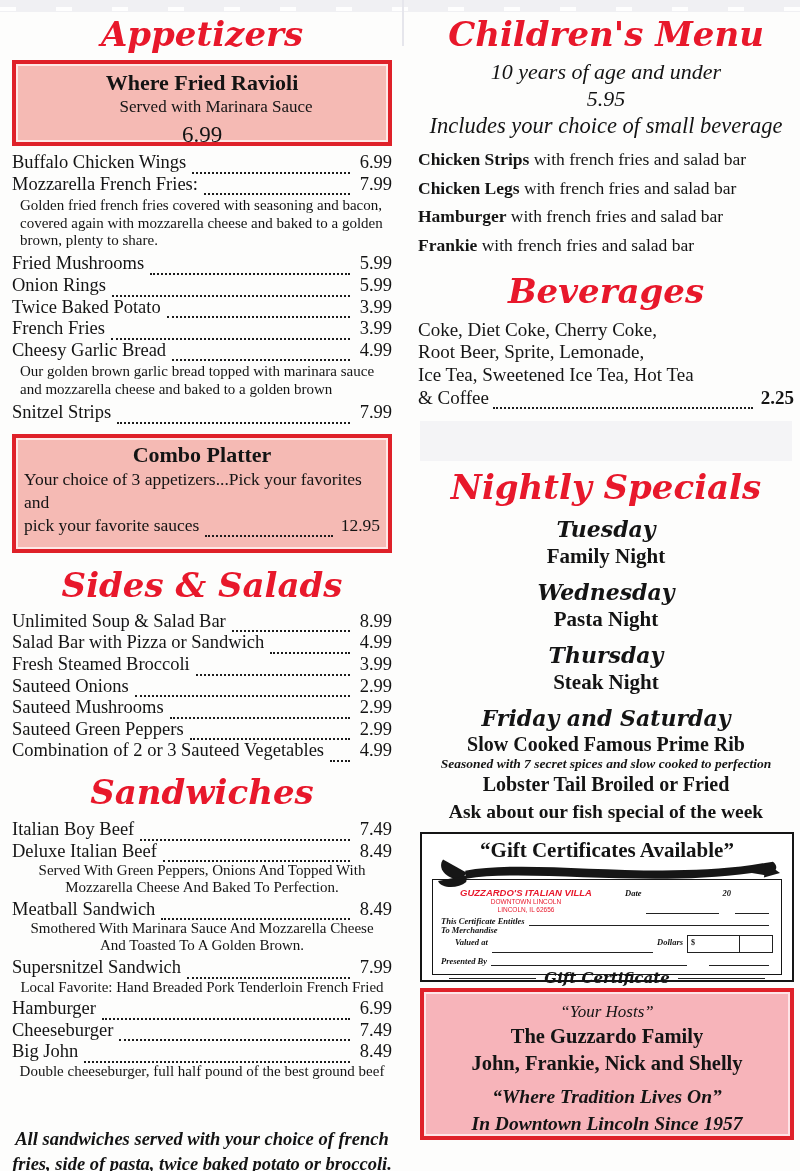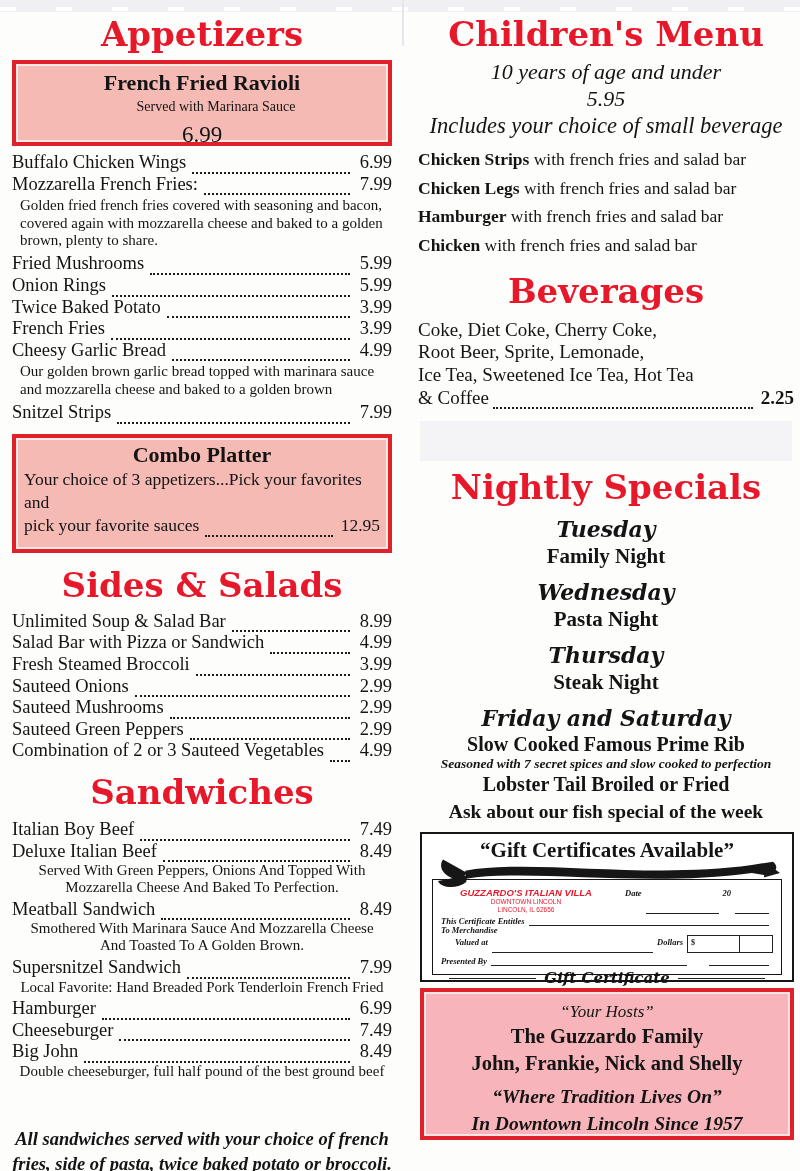--- a/index.html
+++ b/index.html
@@ -8,35 +8,35 @@
     font-family:"Liberation Serif","DejaVu Serif",serif;position:relative;
   }
   .topstrip{position:absolute;top:0;left:0;width:800px;height:12px;background:#f0f0f3;
     background-image:repeating-linear-gradient(90deg,rgba(255,255,255,.95) 0 16px,rgba(240,240,243,0) 16px 56px);
     background-size:100% 4px;background-repeat:no-repeat;background-position:0 7px;}
   .seam{position:absolute;top:0;left:402px;width:2px;height:46px;background:#e6e6ec;}
   .page{display:flex;position:relative;}
   .col{box-sizing:border-box;}
   .col-left{width:402px;padding:0 10px 0 12px;}
   .col-right{width:398px;padding:0 6px 0 16px;}
-  .script-title{font-family:"DejaVu Serif",serif;font-weight:700;
+  .script-title{font-family:"DejaVu Serif",serif;font-style:italic;font-weight:700;
     color:#e8182b;text-align:center;font-size:34px;line-height:44px;margin:12px 0 4px;}
   
   .mrow{display:flex;align-items:baseline;font-size:18.5px;line-height:21.6px;}
   .mrow .nm{white-space:nowrap;}
   .mrow .dots{flex:1;border-bottom:2.2px dotted #1c1c1c;margin:0 10px 0 6px;align-self:flex-end;height:4px;}
   .mrow .pr{white-space:nowrap;}
   .descL{font-size:15px;line-height:17.4px;padding:2px 2px 4px 8px;}
   .desc-c{font-size:15px;line-height:16.8px;text-align:center;padding:0 6px 3px;}
   
   .pinkbox{border:4px solid #df2129;background:#f5bab4;box-shadow:inset 0 0 0 2px rgba(255,240,238,.85);
     text-align:center;box-sizing:border-box;}
   .rav{height:86px;padding-top:6px;margin-top:2px;}
   .rav-t{font-size:22px;line-height:26px;font-weight:bold;}
-  .rav-s{font-size:14px;line-height:22px;padding-left:28px;}
+  .rav-s{font-size:17px;line-height:22px;padding-left:28px;}
   .rav-p{font-size:23px;line-height:27px;margin-top:3px;}
   .combo{margin-top:10px;padding:3px 8px 12px;}
   .combo-t{font-size:22px;line-height:27px;font-weight:bold;}
   .combo-l{font-size:17.5px;line-height:23px;text-align:left;}
   .combo-row{display:flex;align-items:baseline;font-size:17.5px;line-height:23px;}
   .combo-row .dots{flex:1;border-bottom:2.2px dotted #1c1c1c;margin:0 8px 0 6px;align-self:flex-end;height:4px;}
   .footer-note{margin-top:44px;font-size:18.5px;line-height:25px;font-weight:bold;font-style:italic;text-align:center;}
   
   .c-italic{font-size:22px;line-height:27px;font-style:italic;text-align:center;}
   .kid-item{font-size:17.5px;line-height:28.5px;}
@@ -86,21 +86,21 @@
 <div class="topstrip"></div>
 <div class="seam"></div>
 
 <div class="page">
 
   <div class="col col-left">
 
     <div class="script-title">Appetizers</div>
 
     <div class="pinkbox rav">
-      <div class="rav-t">French Fried Ravioli</div>
+      <div class="rav-t">Where Fried Ravioli</div>
       <div class="rav-s">Served with Marinara Sauce</div>
       <div class="rav-p">6.99</div>
     </div>
 
     <div style="margin-top:6px;">
       <div class="mrow">
           <span class="nm">Buffalo Chicken Wings</span>
           <span class="dots"></span>
           <span class="pr">6.99</span>
         </div>
@@ -244,21 +244,21 @@
 
     <div class="script-title" style="margin-bottom:2px;">Children's Menu</div>
     <div class="c-italic">10 years of age and under</div>
     <div class="c-italic">5.95</div>
     <div class="c-italic" style="font-size:22.5px;">Includes your choice of small beverage</div>
 
     <div style="margin-top:6px;">
       <div class="kid-item"><b>Chicken Strips</b><span> with french fries and salad bar</span></div>
       <div class="kid-item"><b>Chicken Legs</b><span> with french fries and salad bar</span></div>
       <div class="kid-item"><b>Hamburger</b><span> with french fries and salad bar</span></div>
-      <div class="kid-item"><b>Chicken</b><span> with french fries and salad bar</span></div>
+      <div class="kid-item"><b>Frankie</b><span> with french fries and salad bar</span></div>
     </div>
 
     <div class="script-title" style="margin:10px 0 6px;">Beverages</div>
     <div class="bev-line">Coke, Diet Coke, Cherry Coke,</div>
     <div class="bev-line">Root Beer, Sprite, Lemonade,</div>
     <div class="bev-line">Ice Tea, Sweetened Ice Tea, Hot Tea</div>
     <div class="bev-last">
         <span class="nm">&amp; Coffee</span>
         <span class="dots"></span>
         <span class="pr">2.25</span>

